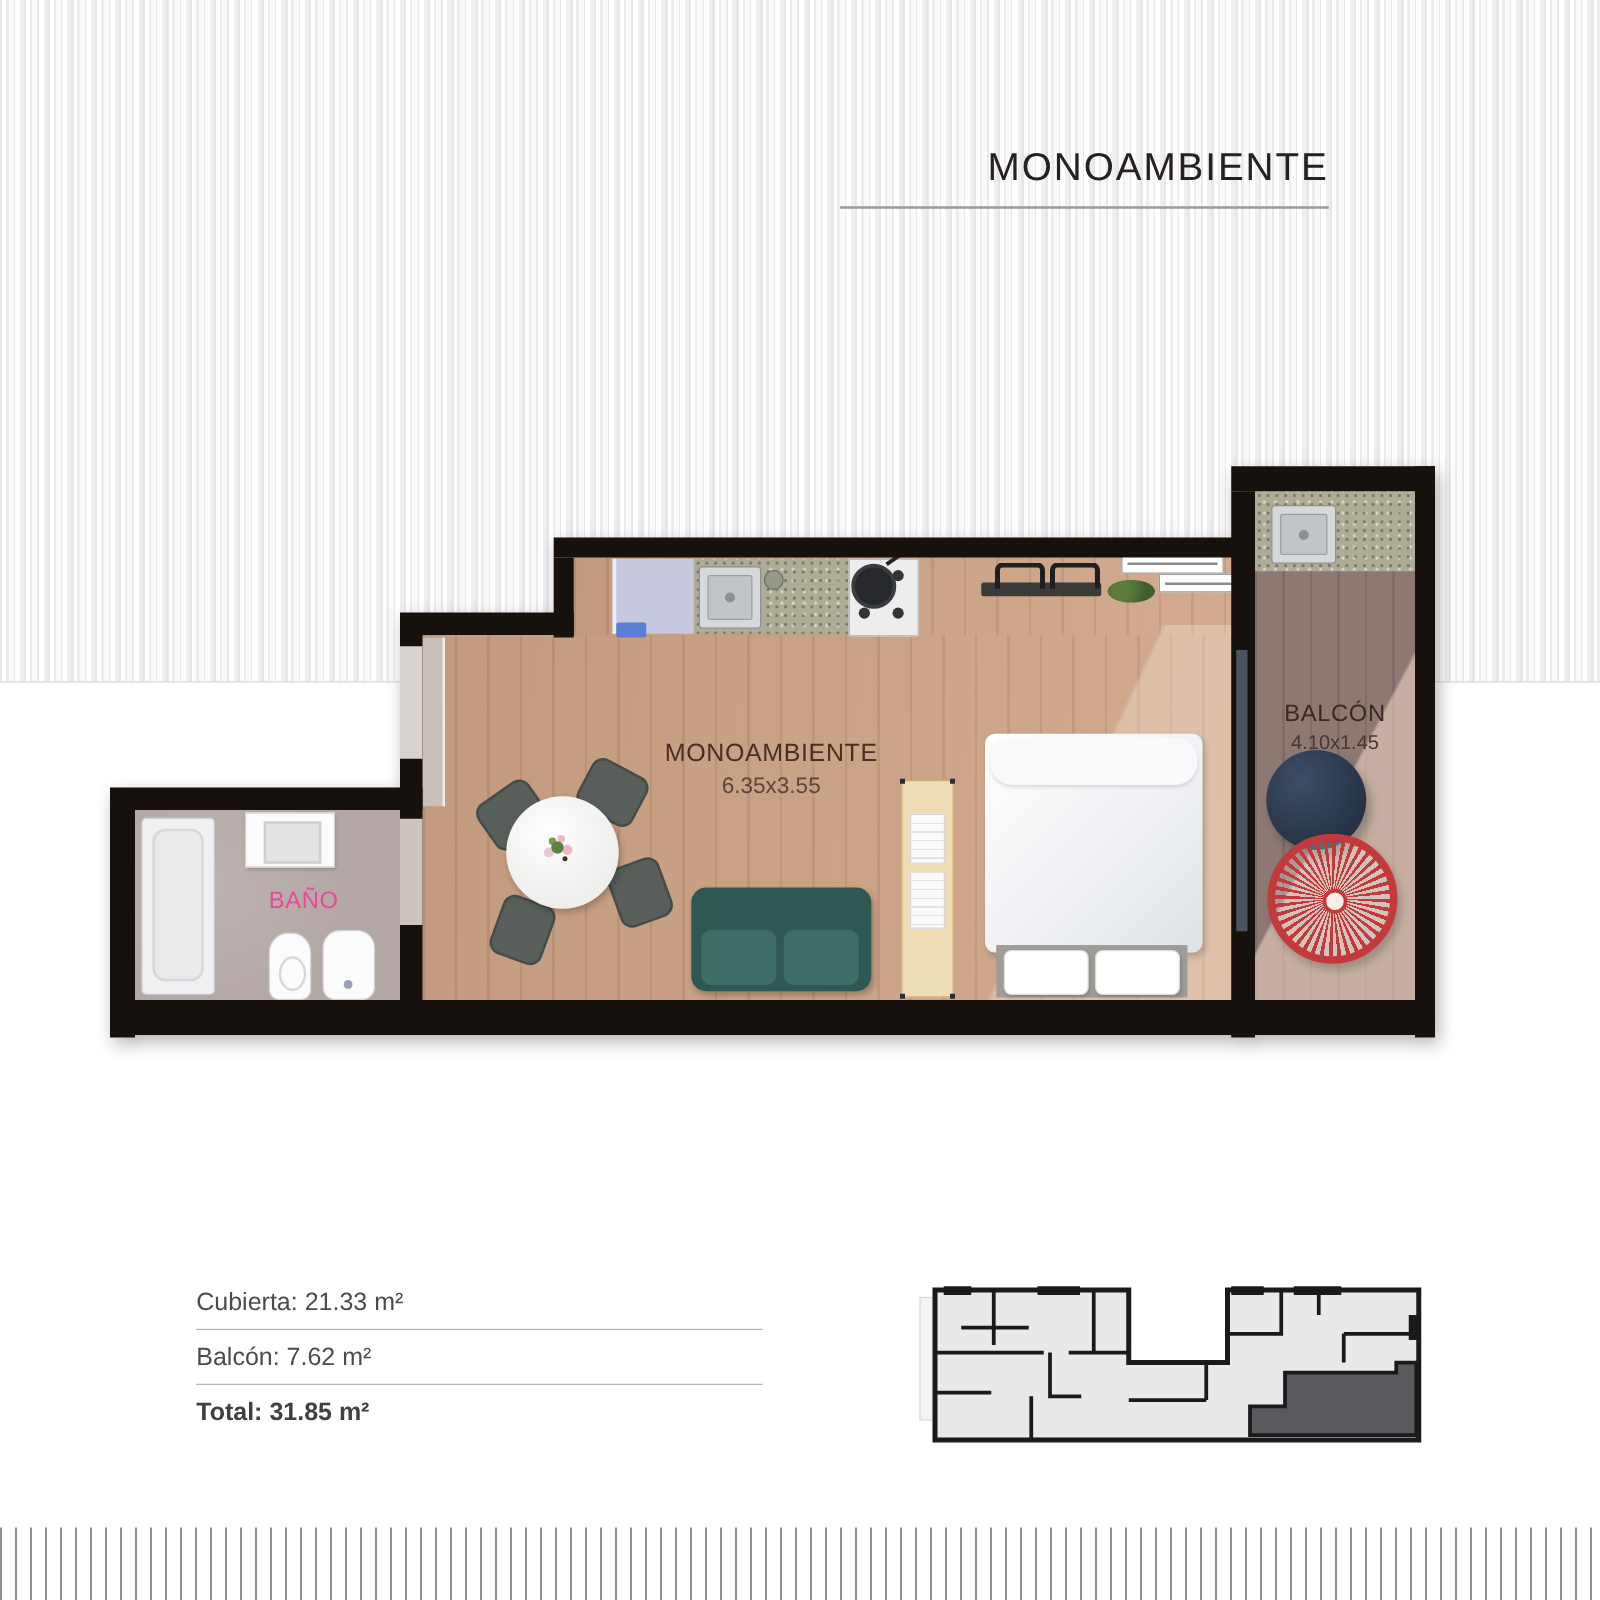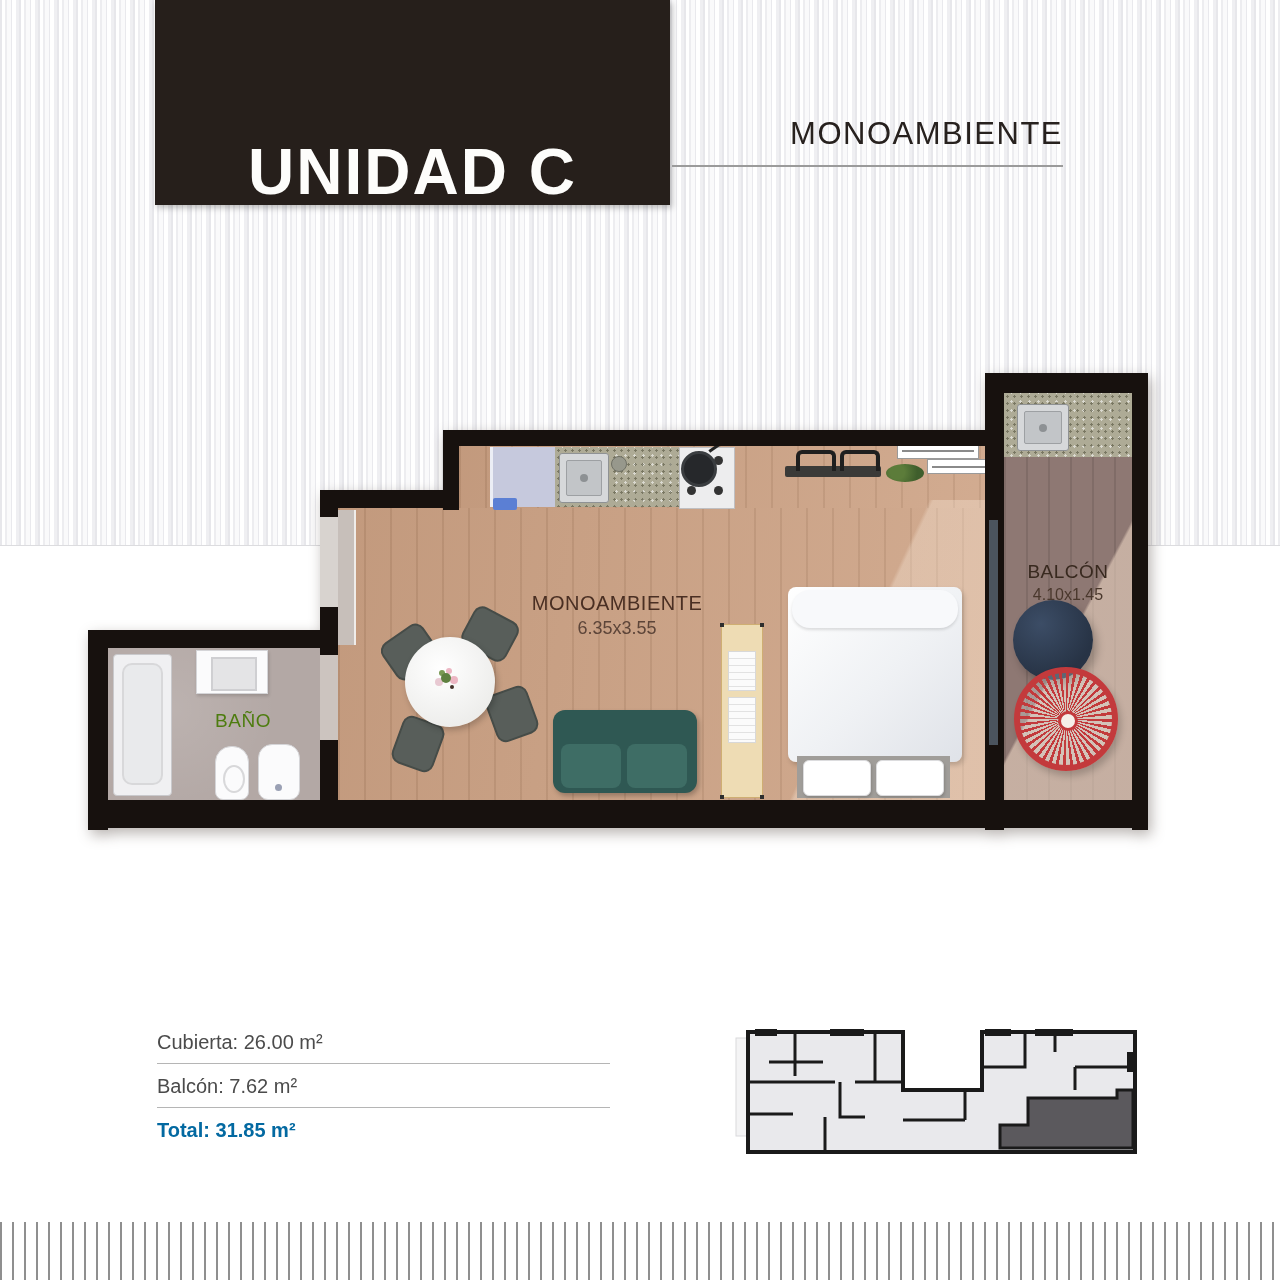--- a/index.html
+++ b/index.html
@@ -140,45 +140,42 @@
   #toilet i{position:absolute;left:16px;bottom:8px;width:7px;height:7px;border-radius:50%;background:#9aa0b4;}
 
   
   .plan-label{position:absolute;text-align:center;color:#4a2f23;}
   .plan-label .nm{font-weight:400;letter-spacing:.5px;}
   .plan-label .dm{color:#5d4539;margin-top:3px;}
   #lbl-mono{left:517px;top:592px;width:200px;font-size:20px;}
   #lbl-mono .dm{font-size:18px;}
   #lbl-balcon{left:1008px;top:561px;width:120px;font-size:19px;color:#38291f;}
   #lbl-balcon .dm{font-size:16px;color:#4a382d;}
-  #lbl-bano{left:193px;top:710px;width:100px;font-size:19px;color:#4d7c0f;}
+  #lbl-bano{left:193px;top:710px;width:100px;font-size:19px;color:#ec4899;}
 
   
   #info{left:157px;top:1031px;width:453px;color:#4b4b4b;font-size:20px;}
   #info .row{margin:0 0 9px 0;}
   #info .line{height:1px;background:#b5b5b5;margin:0 0 11px 0;}
-  #info .total{font-weight:700;color:#0369a1;}
+  #info .total{font-weight:700;color:#404040;}
 
   
   #keyplan{left:735px;top:1022px;}
 
   
   #stripes-bottom{left:0;top:1222px;width:1280px;height:58px;background:#ffffff;
     background-image:repeating-linear-gradient(90deg,#8f8f8f 0 2px,transparent 2px 12px);}
 </style>
 </head>
 <body>
 
 <div id="page">
 
   <div class="abs" id="stripes-top"></div>
 
-  <div class="abs" id="header-box">
-    <h1 id="header-title">UNIDAD C</h1>
-  </div>
   <div class="abs" id="subtitle-line"></div>
   <div class="abs" id="subtitle">MONOAMBIENTE</div>
 
   <div class="abs" id="plan">
 
     <div class="abs wood" id="floor-upper"></div>
     <div class="abs wood" id="floor-main"></div>
     <div class="abs" id="floor-light"></div>
     <div class="abs" id="bath-floor"></div>
     <div class="abs granite" id="balc-counter"></div>
@@ -287,21 +284,21 @@
     <div class="plan-label" id="lbl-balcon">
       <div class="nm">BALCÓN</div>
       <div class="dm">4.10x1.45</div>
     </div>
     <div class="plan-label" id="lbl-bano">
       <div class="nm">BAÑO</div>
     </div>
   </div>
 
   <div class="abs" id="info">
-    <div class="row">Cubierta: 26.00 m²</div>
+    <div class="row">Cubierta: 21.33 m²</div>
     <div class="line"></div>
     <div class="row">Balcón: 7.62 m²</div>
     <div class="line"></div>
     <div class="row total">Total: 31.85 m²</div>
   </div>
 
   <svg class="abs" id="keyplan" width="405" height="140" viewBox="0 0 405 140">
     <rect x="1" y="16" width="12" height="98" fill="#f4f4f5" stroke="#d9d9dc" stroke-width="1"></rect>
     <path d="M13,10 H168 V68 H247 V10 H400 V130 H13 Z" fill="#e9e9ec" stroke="#1a1a1a" stroke-width="4"></path>
 

